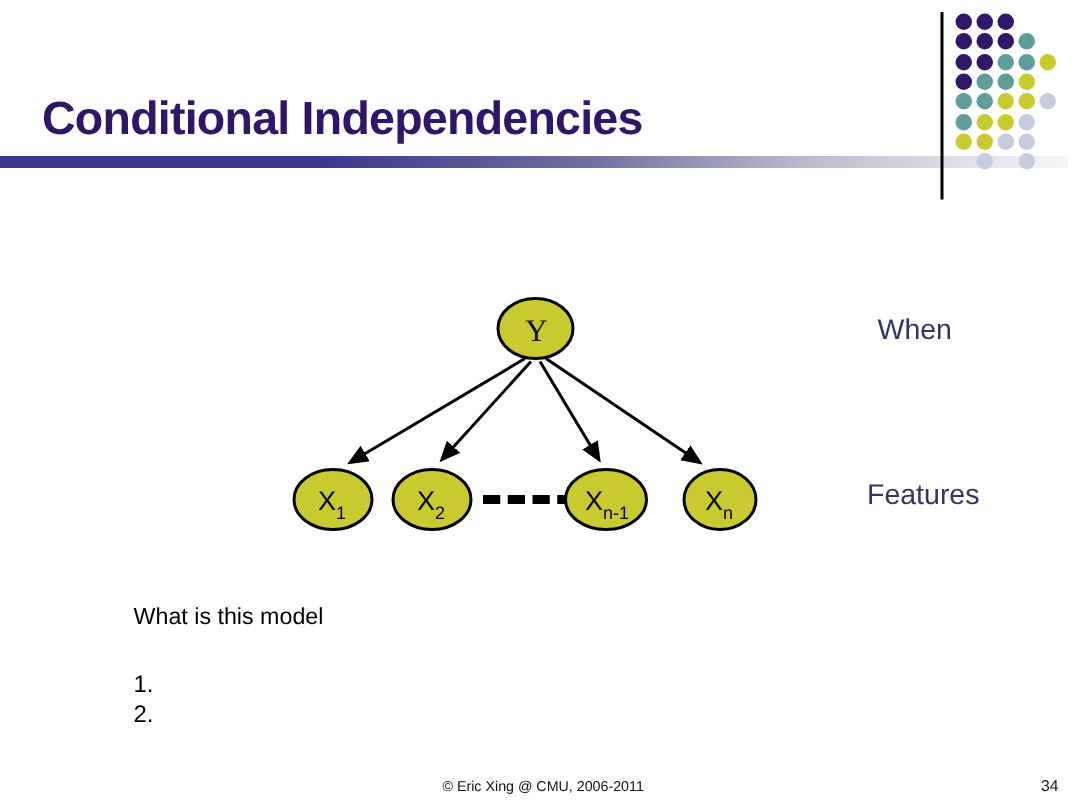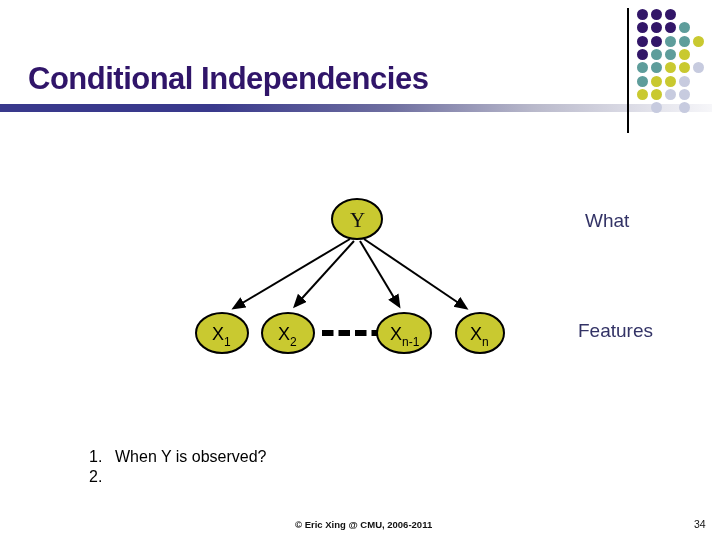--- a/index.html
+++ b/index.html
@@ -26,21 +26,21 @@
   .ann.label{left:585px;top:211px;}
   .ann.features{left:578px;top:321px;text-align:right;}
 
   .question{position:absolute;left:89px;top:404px;font-size:15.5px;color:#000;line-height:1;}
 
   .qlist{position:absolute;left:89px;top:447px;font-size:16px;color:#000;}
   .li{display:flex;line-height:20px;}
   .li .num{width:26px;}
 
   .footer-credit{position:absolute;left:295px;top:520px;font-size:9.5px;
-                 font-weight:700;color:#111;line-height:1;}
+                 font-weight:400;color:#111;line-height:1;}
   .page-number{position:absolute;left:694px;top:519px;font-size:10.5px;color:#111;line-height:1;text-align:right;}
 
   .nlabel{font-family:"Liberation Sans", sans-serif;font-size:18px;fill:#000;}
   .nlabel .sub{font-size:12px;}
   .ylabel{font-family:"Liberation Serif", serif;font-size:21px;fill:#111;}
 </style>
 </head>
 <body>
 
 <div class="slide">
@@ -118,28 +118,28 @@
       <ellipse cx="404" cy="333" rx="27" ry="20" stroke="#000" stroke-width="2" fill="#C9C930"></ellipse>
       <text class="nlabel" x="390" y="340"><tspan>X</tspan><tspan class="sub" dy="6">n-1</tspan></text>
     </g>
 
     <g>
       <ellipse cx="480" cy="333" rx="24" ry="20" stroke="#000" stroke-width="2" fill="#C9C930"></ellipse>
       <text class="nlabel" x="470" y="340"><tspan>X</tspan><tspan class="sub" dy="6">n</tspan></text>
     </g>
   </svg>
 
-  <div class="ann label">What</div>
+  <div class="ann label">When</div>
   <div class="ann features">Features</div>
 
+  <div class="question">What is this model</div>
 
   <div class="qlist">
     <div class="li">
       <span class="num">1.</span>
-      <span>When Y is observed?</span>
     </div>
     <div class="li">
       <span class="num">2.</span>
     </div>
   </div>
 
   <div class="footer-credit">© Eric Xing @ CMU, 2006-2011</div>
   <div class="page-number">34</div>
 
 </div>

